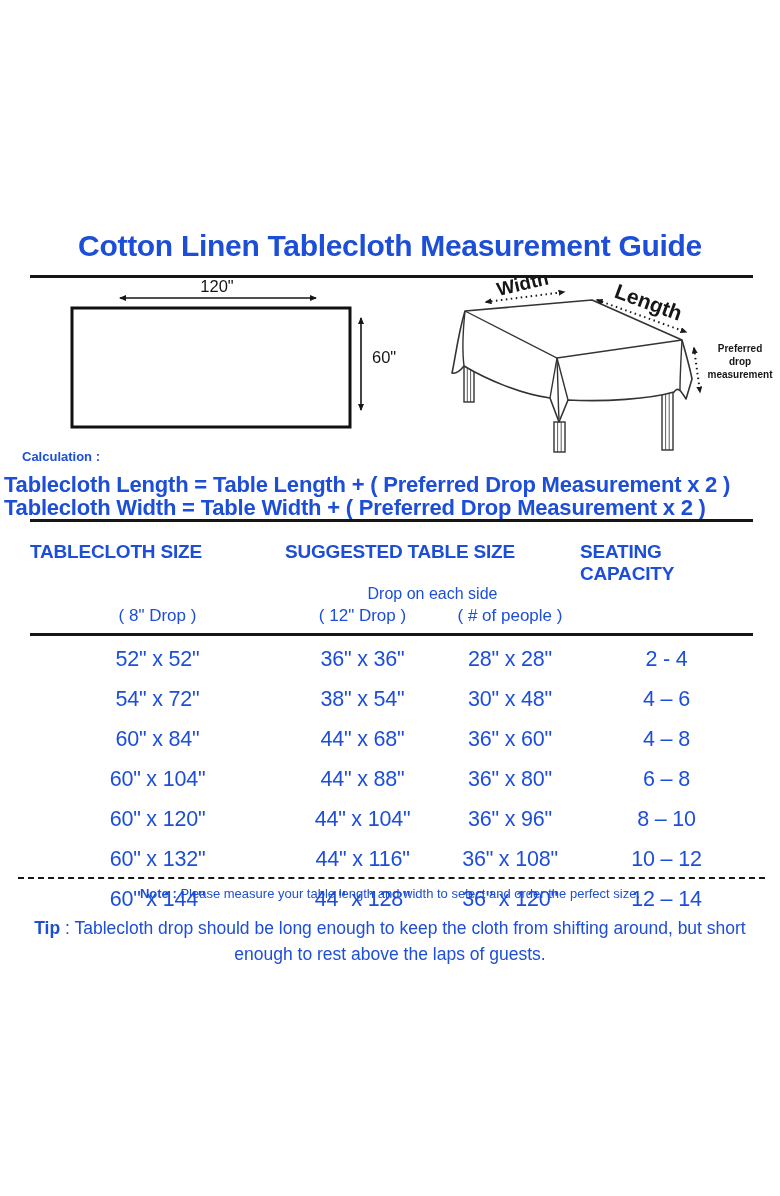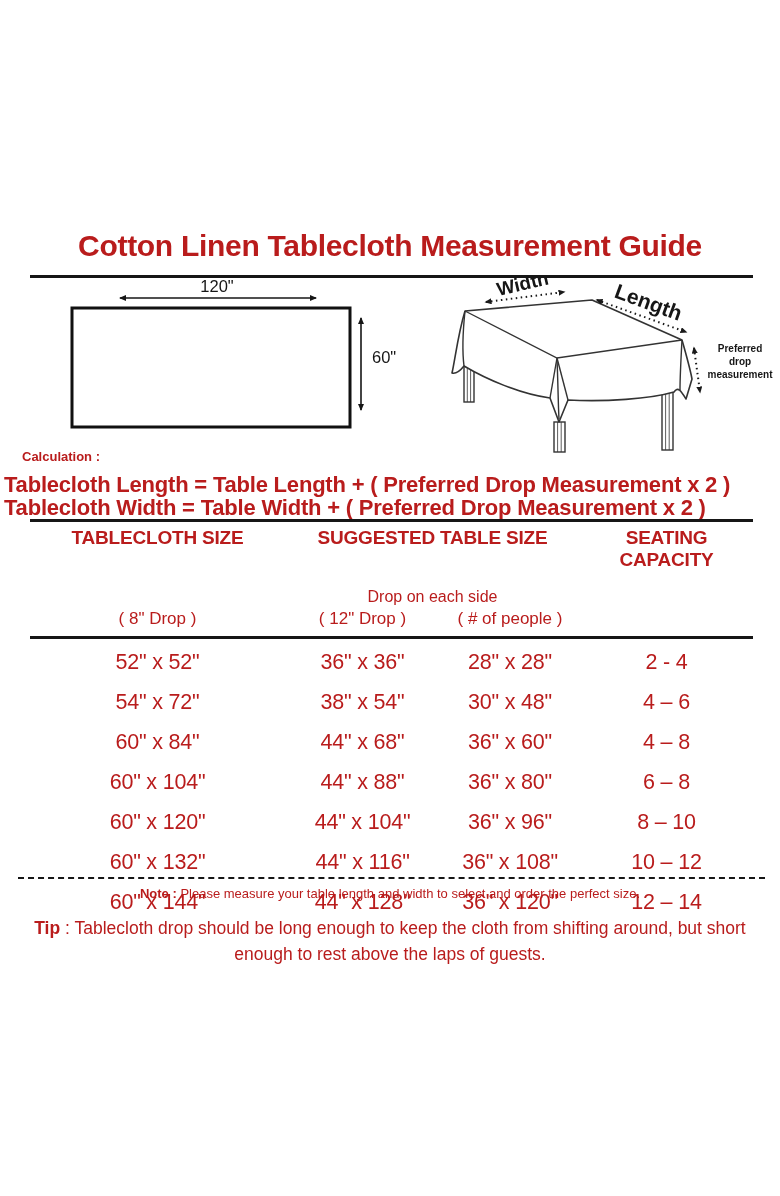--- a/index.html
+++ b/index.html
@@ -1,36 +1,36 @@
 <!DOCTYPE html>
 <html><head>
 <meta charset="utf-8">
 <style>
   html,body { margin:0; padding:0; background:#fff; }
   .page { position:relative; width:780px; height:1196px; background:#ffffff;
-          font-family:"Liberation Sans", sans-serif; color:#b91c1c; overflow:hidden; }
+          font-family:"Liberation Sans", sans-serif; color:#1d4ed8; overflow:hidden; }
   .page * { box-sizing:border-box; }
 
   .title { position:absolute; top:229px; left:0; width:100%; text-align:center;
            font-size:30px; font-weight:700; letter-spacing:-0.3px; }
   .title-rule { position:absolute; top:275px; left:30px; width:723px; height:3px; background:#161616; }
 
   .abs-svg { position:absolute; }
 
   .calc-heading { position:absolute; left:22px; top:449px; font-size:13px; font-weight:700; }
   .calc-line { position:absolute; left:4px; width:100%; text-align:left;
                font-size:22px; font-weight:700; letter-spacing:-0.2px; }
   .calc-line.l1 { top:472px; }
   .calc-line.l2 { top:495px; }
 
   .size-table { position:absolute; left:30px; top:519px; width:723px; border-top:3px solid #161616; }
   .t-row { display:grid; grid-template-columns:255px 155px 140px 173px; }
-  .t-head .cell { font-weight:700; font-size:19px; text-align:center; padding-top:5px; letter-spacing:-0.2px; }
+  .t-head .cell { font-weight:700; font-size:19px; padding-top:19px; letter-spacing:-0.2px; }
   .span2 { grid-column:2 / span 2; }
-  .drop-note { text-align:center; font-size:16px; margin-top:17px; }
+  .drop-note { text-align:center; font-size:16px; margin-top:0px; }
   .t-sub .cell { font-size:17px; text-align:center; padding:3px 0 7px; }
   .t-body { border-top:3px solid #161616; padding-top:3px; }
   .t-body .t-row { height:40px; align-items:center; }
   .t-body .cell { font-size:21.5px; text-align:center; letter-spacing:-0.2px; }
 
   .dashed-rule { position:absolute; top:877px; left:18px; width:747px;
                  border-top:2px dashed #161616; }
 
   .note { position:absolute; top:886px; left:10px; width:760px; text-align:center; font-size:13px; }
   .note b, .tip b { font-weight:700; }

